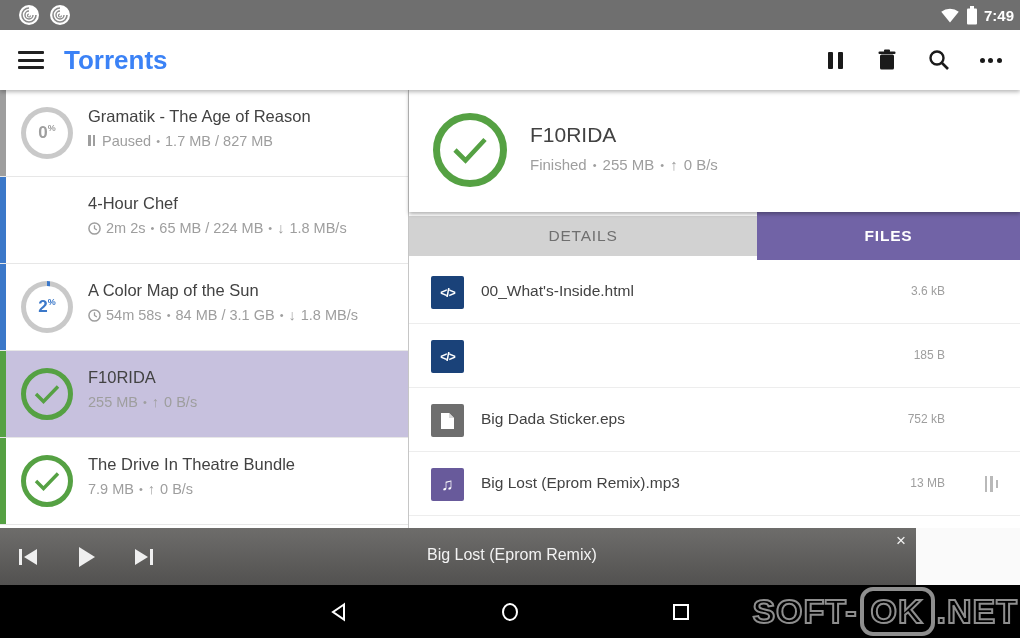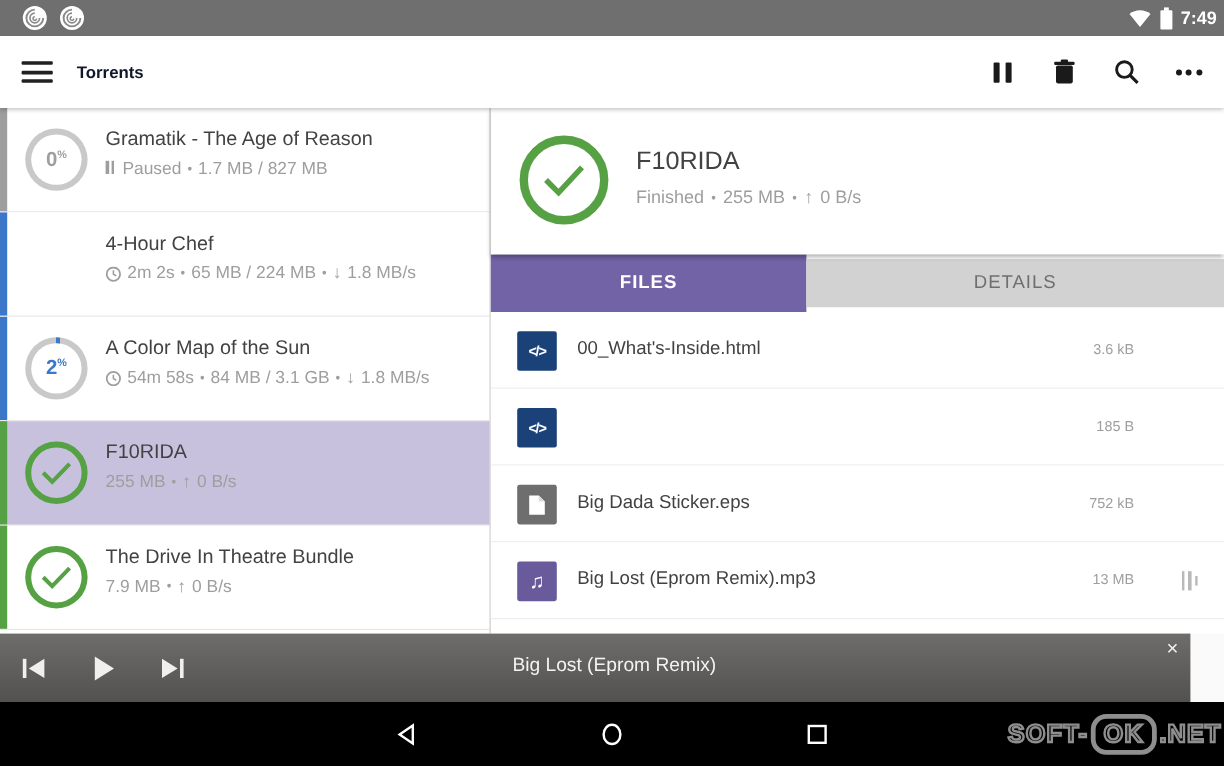--- a/index.html
+++ b/index.html
@@ -13,21 +13,21 @@
   .notif-icons { display:flex; gap:9px; margin-left:18px; }
   .notif-icon { width:22px; height:22px; }
   .sb-right { margin-left:auto; display:flex; align-items:center; gap:6px; margin-right:6px;justify-content:space-between; }
   .sb-time { color:#fff; font-size:15px; font-weight:bold; }
 
   
   .toolbar { position:absolute; left:0; top:30px; width:1020px; height:60px; background:#fff;
     box-shadow:0 2px 4px rgba(0,0,0,.28); display:flex; align-items:center; z-index:9; }
   .hamburger { width:26px; margin-left:18px; cursor:pointer; }
   .hamburger div { height:3px; background:#212121; margin:4.5px 0; border-radius:1px; }
-  .app-title { margin-left:20px; font-size:14px; font-weight:bold; color:#0f172a; }
+  .app-title { margin-left:20px; font-size:26px; font-weight:bold; color:#3b82f6; }
   .tb-actions { margin-left:auto; display:flex; align-items:center; gap:26px; margin-right:16px; }
   .tb-btn { width:26px; height:26px; display:flex; align-items:center; justify-content:center; cursor:pointer; }
   .pause-bars div { width:5px; height:17px; background:#1a1a1a; display:inline-block; margin:0 2.5px; border-radius:1px; }
   .dots div { width:5px; height:5px; background:#1a1a1a; border-radius:50%; margin:2.5px auto; }
 
   
   .left-panel { position:absolute; left:0; top:90px; width:408px; height:438px; background:#fff; }
   .panel-divider { position:absolute; left:408px; top:90px; width:1px; height:438px; background:#c6c6c6; }
   .right-panel { position:absolute; left:409px; top:90px; width:611px; height:438px; background:#fff; }
 
@@ -70,33 +70,33 @@
     display:flex; align-items:center; justify-content:center; color:#fff; }
   .f-icon .code { font-size:12px; font-weight:bold; letter-spacing:-1px; }
   .f-icon .note { font-size:17px; }
   .f-name { position:absolute; left:72px; top:22px; font-size:15.5px; color:#424242; white-space:nowrap; }
   .f-size { position:absolute; right:75px; top:24px; font-size:12px; color:#9e9e9e; }
   .eq { position:absolute; right:22px; top:24px; display:flex; align-items:flex-start; gap:3px; }
   .eq i { display:block; width:2.5px; background:#b9b9b9; }
   .eq i:nth-child(1){height:16px;} .eq i:nth-child(2){height:16px;} .eq i:nth-child(3){height:8px; margin-top:4px;}
 
   
-  .player-bar { position:absolute; left:0; top:528px; width:992px; height:57px;
+  .player-bar { position:absolute; left:0; top:528px; width:916px; height:57px;
     background:linear-gradient(#6e6d6b,#525150); z-index:12; }
   .p-controls { position:absolute; left:16px; top:0; height:57px; display:flex; align-items:center; gap:34px; }
   .p-btn { width:24px; height:24px; display:flex; align-items:center; justify-content:center; cursor:pointer; }
   .p-track { position:absolute; left:427px; top:18px; font-size:16px; color:#f3f3f3; }
   .p-close { position:absolute; right:10px; top:4px; color:#f3f3f3; font-size:17px; cursor:pointer; line-height:1; }
 
   
   .nav-bar { position:absolute; left:0; top:585px; width:1020px; height:53px; background:#000; z-index:13; }
   .nav-btn { position:absolute; top:0; width:60px; height:53px; display:flex; align-items:center; justify-content:center; cursor:pointer; }
   .nav-back { left:309px; } .nav-home { left:480px; } .nav-recents { left:651px; }
   .watermark { position:absolute; right:2px; top:4px; height:45px; display:flex; align-items:center;
-    font-weight:bold; font-size:21px; color:transparent; -webkit-text-stroke:2px #8e8e8e; letter-spacing:1px; }
+    font-weight:bold; font-size:34px; color:transparent; -webkit-text-stroke:2px #8e8e8e; letter-spacing:1px; }
   .wm-box { border:4px solid #8e8e8e; border-radius:13px; padding:1px 7px; margin:0 2px; }
 </style>
 </head>
 <body>
 
 <div class="screen">
 
   <div class="status-bar">
     <div class="notif-icons">
       <svg class="notif-icon" viewBox="0 0 22 22">
@@ -275,22 +275,22 @@
           <span class="meta-dot">•</span>
           <span>255 MB</span>
           <span class="meta-dot">•</span>
           <span>↑</span>
           <span>0 B/s</span>
         </div>
       </div>
     </div>
 
     <div class="tab-bar">
+      <div class="tab tab-details">DETAILS</div>
       <div class="tab tab-files" style="background: rgb(113, 99, 166);">FILES</div>
-      <div class="tab tab-details">DETAILS</div>
     </div>
 
     <div class="file-list">
 
       <div class="f-row">
         <div class="f-icon" style="background: rgb(26, 66, 121);">
             <span class="code">&lt;/&gt;</span>
           </div>
         <div class="f-name">00_What's-Inside.html</div>
         <div class="f-size">3.6 kB</div>

